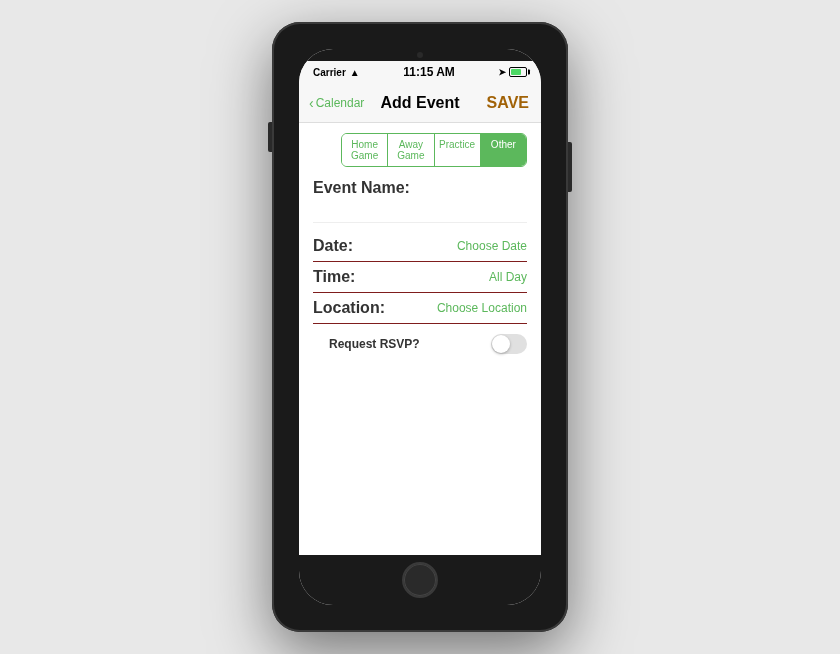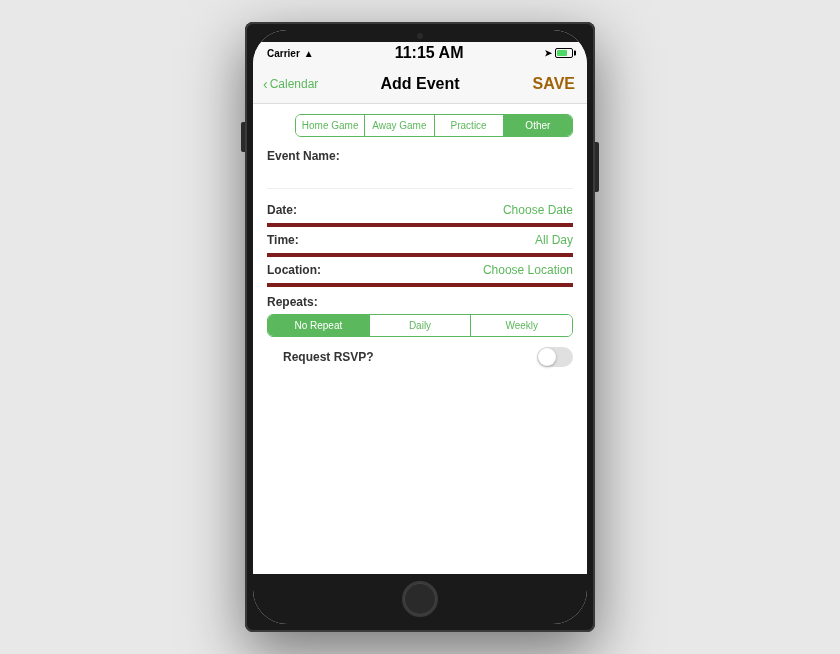--- a/index.html
+++ b/index.html
@@ -8,25 +8,25 @@
       width: 840px;
       height: 654px;
       background: #e8e8e8;
       display: flex;
       align-items: center;
       justify-content: center;
       font-family: -apple-system, 'Helvetica Neue', Arial, sans-serif;
     }
 
     .phone-outer {
-      width: 350px;
+      width: 296px;
       height: 610px;
       background: #1a1a1a;
-      border-radius: 8px;
-      padding: 8px;
+      border-radius: 28px;
+      padding: 27px;
       box-shadow: 0 20px 60px rgba(0,0,0,0.5), inset 0 0 0 2px #3a3a3a;
       position: relative;
     }
 
     .phone-inner {
       width: 100%;
       height: 100%;
       background: #ffffff;
       border-radius: 34px;
       overflow: hidden;
@@ -65,21 +65,21 @@
       align-items: center;
       justify-content: space-between;
       padding: 0 14px;
       font-size: 10px;
       font-weight: 600;
       color: #000;
       flex-shrink: 0;
     }
 
     .status-left { display: flex; align-items: center; gap: 4px; }
-    .status-center { font-size: 16px; font-weight: 600; }
+    .status-center { font-size: 12px; font-weight: 600; }
     .status-right { display: flex; align-items: center; gap: 3px; }
     .battery {
       width: 18px;
       height: 10px;
       border: 1.5px solid #000;
       border-radius: 2px;
       position: relative;
       display: inline-flex;
       align-items: center;
       padding: 1px;
@@ -183,38 +183,38 @@
       background: #5cb85c;
       color: #fff;
     }
 
     
     .form-row {
       margin-bottom: 8px;
     }
 
     .form-label {
-      font-size: 12px;
+      font-size: 16px;
       font-weight: 600;
       color: #333;
       margin-bottom: 3px;
     }
 
     .form-value {
       font-size: 12px;
       color: #5cb85c;
       text-align: left;
     }
 
     .form-row-inline {
       display: flex;
       justify-content: space-between;
       align-items: center;
       padding: 6px 0;
-      border-bottom: 4px solid #7f1d1d;
+      border-bottom: 1px solid #7f1d1d;
     }
 
     .form-row-inline .form-label {
       margin-bottom: 0;
     }
 
     .event-name-field {
       width: 100%;
       border: none;
       border-bottom: 1px solid #eee;
@@ -415,34 +415,20 @@
       <div class="form-row-inline">
         <span class="form-label">Time:</span>
         <span class="form-value">All Day</span>
       </div>
 
       <div class="form-row-inline">
         <span class="form-label">Location:</span>
         <span class="form-value">Choose Location</span>
       </div>
 
-      <div class="form-row" style="margin-top:8px;">
-        <div class="repeats-section-label">Repeats:</div>
-        <div class="repeat-group">
-          <div class="repeat-item active">
-            <span>No Repeat</span>
-          </div>
-          <div class="repeat-item">
-            <span>Daily</span>
-          </div>
-          <div class="repeat-item">
-            <span>Weekly</span>
-          </div>
-        </div>
-      </div>
 
 
       <div class="rsvp-row">
         <span class="rsvp-label">Request RSVP?</span>
         <div class="toggle">
           <div class="toggle-knob"></div>
         </div>
       </div>
 
     </div>

